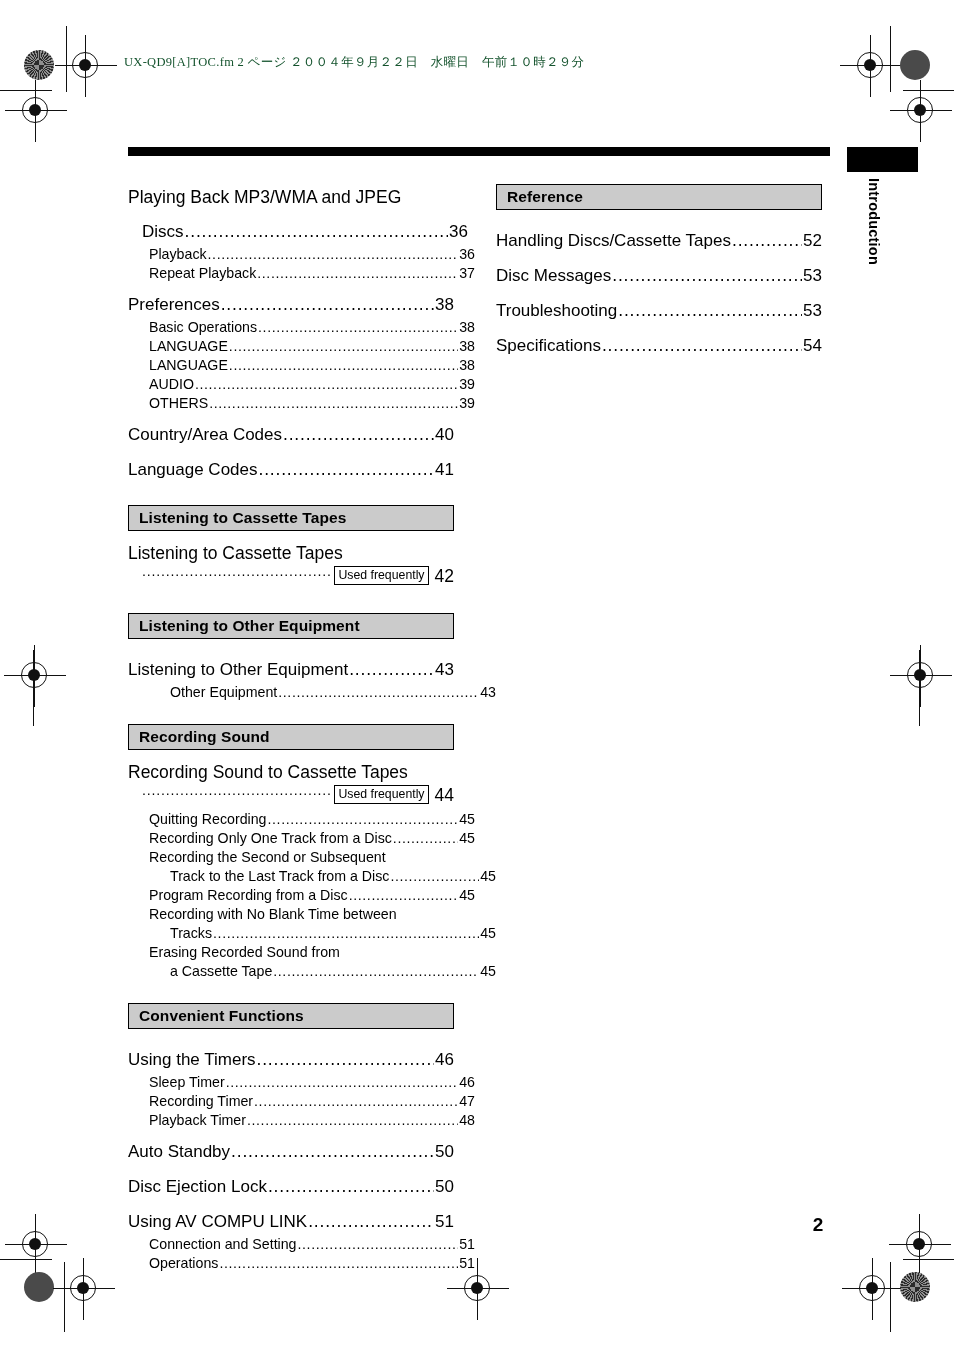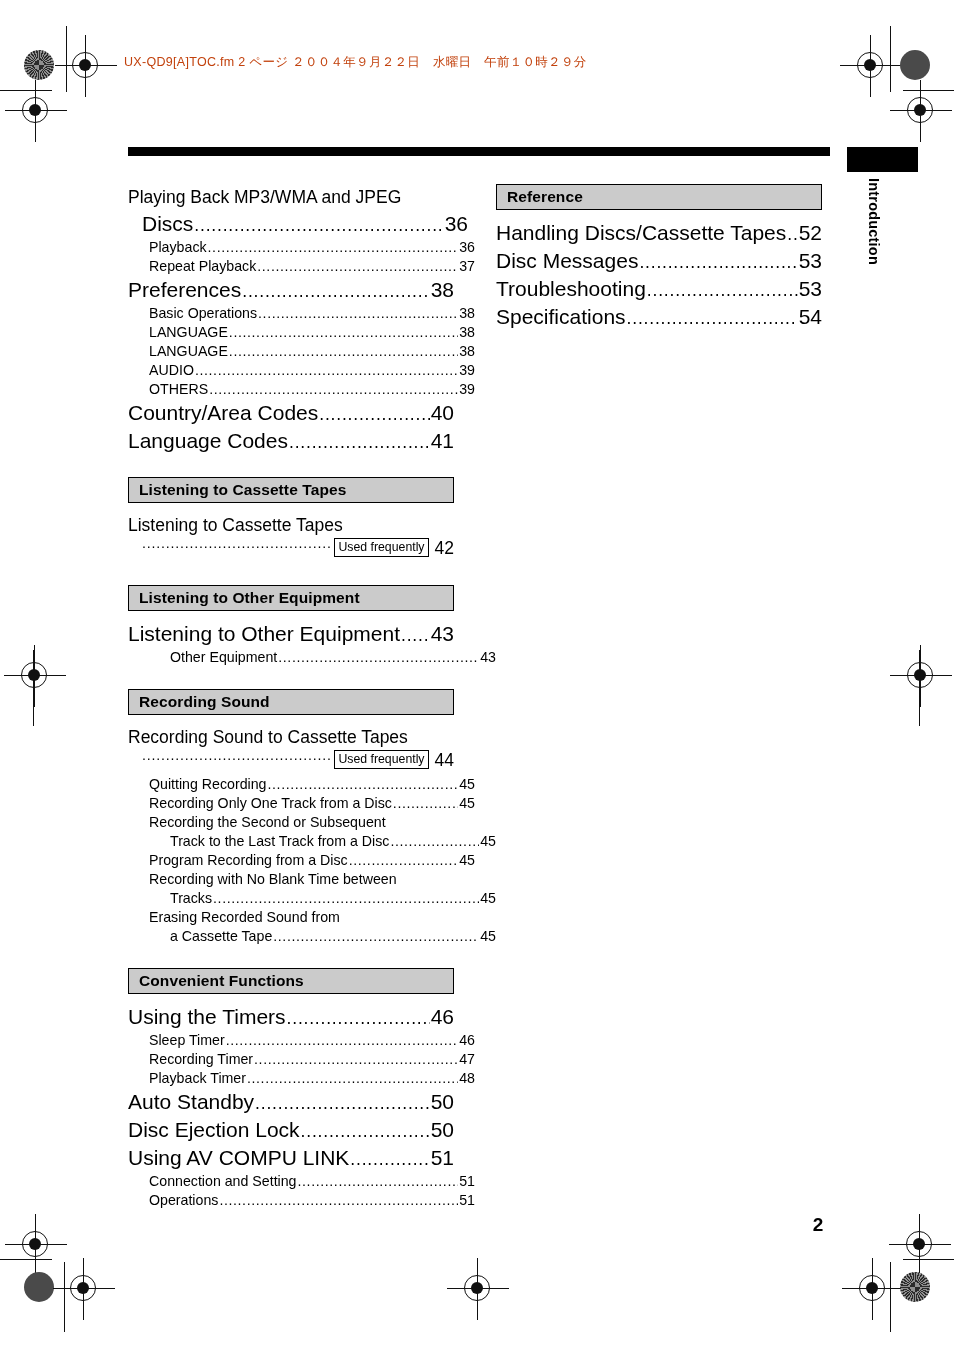--- a/index.html
+++ b/index.html
@@ -43,25 +43,25 @@
       repeating-conic-gradient(from 0deg, #2b2b2b 0deg 6deg, #8f8f8f 6deg 12deg);
   }
   .dot.solid { background: #4a4a4a; }
 
   .rule { position: absolute; background: #111; }
 
   
   .slug {
     position: absolute;
     left: 124px; top: 54px;
-    font-family: Liberation Sans, sans-serif;
+    font-family: Liberation Serif, serif;
     font-size: 12.5px;
     letter-spacing: 0.3px;
     white-space: nowrap;
-    color: #c2410c;
+    color: #14532d;
   }
 
   
   .top-rule {
     position: absolute;
     left: 128px; top: 147px;
     width: 702px; height: 9px;
     background: #000;
   }
   .tab-block {
@@ -125,23 +125,23 @@
     margin: 0 1px;
   }
   .entry .dots::before {
     content: "..................................................................................................";
     letter-spacing: 0.8px;
   }
   .entry .pg { white-space: pre; text-align: right; }
 
   
   .l1 {
-    font-size: 21px;
+    font-size: 17px;
     line-height: 26px;
-    margin-top: 1px;
+    margin-top: 8px;
   }
   .l1 .dots::before { font-size: 17.5px; }
 
   
   .l1.cont { padding-left: 14px; }
 
   
   .l2 {
     font-size: 14.2px;
     line-height: 19px;

